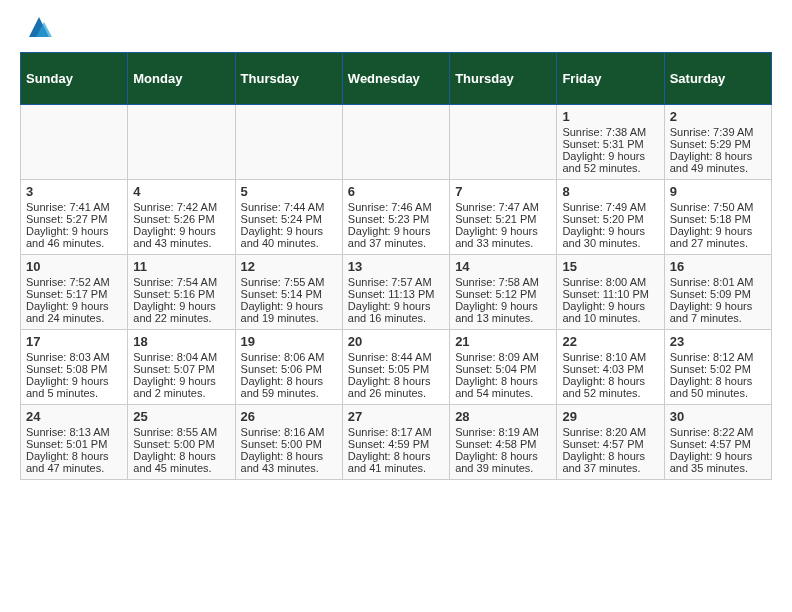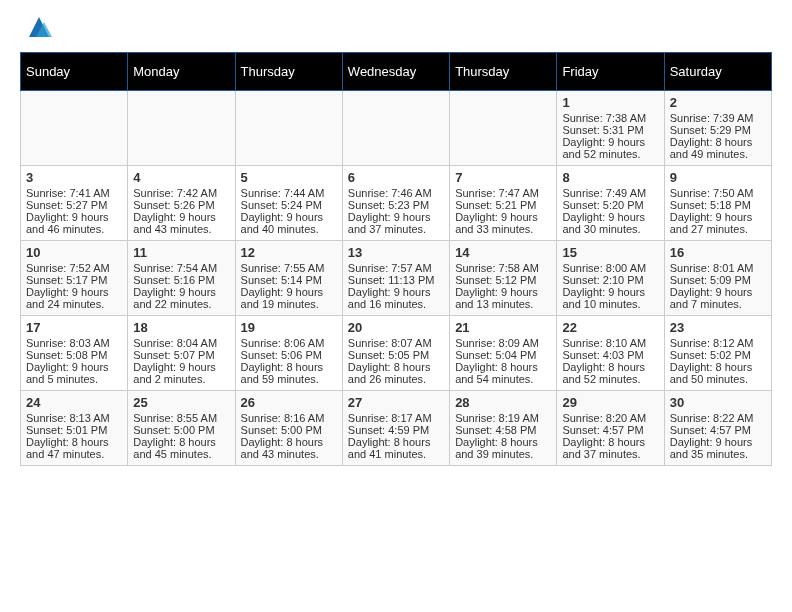--- a/index.html
+++ b/index.html
@@ -48,26 +48,26 @@
       font-size: 16px;
       font-weight: normal;
       color: #555;
     }
     table {
       width: 100%;
       border-collapse: collapse;
       font-size: 11px;
     }
     thead tr th {
-      background-color: #000000;
+      background-color: #14532d;
       color: white;
-      padding: 11px 5px;
+      padding: 18px 5px;
       text-align: left;
       font-size: 13px;
-      font-weight: normal;
+      font-weight: bold;
       border: 1px solid #1a5a9a;
     }
     tbody tr td {
       vertical-align: top;
       padding: 4px 5px;
       border: 1px solid #ccc;
       height: 75px;
       width: calc(100% / 7);
       background: #fff;
       color: #333;
@@ -142,28 +142,28 @@
         <td><span class="day-num">7</span><span>Sunrise: 7:47 AM</span><br><span>Sunset: 5:21 PM</span><br><span>Daylight: 9 hours and 33 minutes.</span></td>
         <td><span class="day-num">8</span><span>Sunrise: 7:49 AM</span><br><span>Sunset: 5:20 PM</span><br><span>Daylight: 9 hours and 30 minutes.</span></td>
         <td><span class="day-num">9</span><span>Sunrise: 7:50 AM</span><br><span>Sunset: 5:18 PM</span><br><span>Daylight: 9 hours and 27 minutes.</span></td>
       </tr>
       <tr>
         <td><span class="day-num">10</span><span>Sunrise: 7:52 AM</span><br><span>Sunset: 5:17 PM</span><br><span>Daylight: 9 hours and 24 minutes.</span></td>
         <td><span class="day-num">11</span><span>Sunrise: 7:54 AM</span><br><span>Sunset: 5:16 PM</span><br><span>Daylight: 9 hours and 22 minutes.</span></td>
         <td><span class="day-num">12</span><span>Sunrise: 7:55 AM</span><br><span>Sunset: 5:14 PM</span><br><span>Daylight: 9 hours and 19 minutes.</span></td>
         <td><span class="day-num">13</span><span>Sunrise: 7:57 AM</span><br><span>Sunset: 11:13 PM</span><br><span>Daylight: 9 hours and 16 minutes.</span></td>
         <td><span class="day-num">14</span><span>Sunrise: 7:58 AM</span><br><span>Sunset: 5:12 PM</span><br><span>Daylight: 9 hours and 13 minutes.</span></td>
-        <td><span class="day-num">15</span><span>Sunrise: 8:00 AM</span><br><span>Sunset: 2:10 PM</span><br><span>Daylight: 9 hours and 10 minutes.</span></td>
+        <td><span class="day-num">15</span><span>Sunrise: 8:00 AM</span><br><span>Sunset: 11:10 PM</span><br><span>Daylight: 9 hours and 10 minutes.</span></td>
         <td><span class="day-num">16</span><span>Sunrise: 8:01 AM</span><br><span>Sunset: 5:09 PM</span><br><span>Daylight: 9 hours and 7 minutes.</span></td>
       </tr>
       <tr>
         <td><span class="day-num">17</span><span>Sunrise: 8:03 AM</span><br><span>Sunset: 5:08 PM</span><br><span>Daylight: 9 hours and 5 minutes.</span></td>
         <td><span class="day-num">18</span><span>Sunrise: 8:04 AM</span><br><span>Sunset: 5:07 PM</span><br><span>Daylight: 9 hours and 2 minutes.</span></td>
         <td><span class="day-num">19</span><span>Sunrise: 8:06 AM</span><br><span>Sunset: 5:06 PM</span><br><span>Daylight: 8 hours and 59 minutes.</span></td>
-        <td><span class="day-num">20</span><span>Sunrise: 8:07 AM</span><br><span>Sunset: 5:05 PM</span><br><span>Daylight: 8 hours and 26 minutes.</span></td>
+        <td><span class="day-num">20</span><span>Sunrise: 8:44 AM</span><br><span>Sunset: 5:05 PM</span><br><span>Daylight: 8 hours and 26 minutes.</span></td>
         <td><span class="day-num">21</span><span>Sunrise: 8:09 AM</span><br><span>Sunset: 5:04 PM</span><br><span>Daylight: 8 hours and 54 minutes.</span></td>
         <td><span class="day-num">22</span><span>Sunrise: 8:10 AM</span><br><span>Sunset: 4:03 PM</span><br><span>Daylight: 8 hours and 52 minutes.</span></td>
         <td><span class="day-num">23</span><span>Sunrise: 8:12 AM</span><br><span>Sunset: 5:02 PM</span><br><span>Daylight: 8 hours and 50 minutes.</span></td>
       </tr>
       <tr>
         <td><span class="day-num">24</span><span>Sunrise: 8:13 AM</span><br><span>Sunset: 5:01 PM</span><br><span>Daylight: 8 hours and 47 minutes.</span></td>
         <td><span class="day-num">25</span><span>Sunrise: 8:55 AM</span><br><span>Sunset: 5:00 PM</span><br><span>Daylight: 8 hours and 45 minutes.</span></td>
         <td><span class="day-num">26</span><span>Sunrise: 8:16 AM</span><br><span>Sunset: 5:00 PM</span><br><span>Daylight: 8 hours and 43 minutes.</span></td>
         <td><span class="day-num">27</span><span>Sunrise: 8:17 AM</span><br><span>Sunset: 4:59 PM</span><br><span>Daylight: 8 hours and 41 minutes.</span></td>
         <td><span class="day-num">28</span><span>Sunrise: 8:19 AM</span><br><span>Sunset: 4:58 PM</span><br><span>Daylight: 8 hours and 39 minutes.</span></td>

